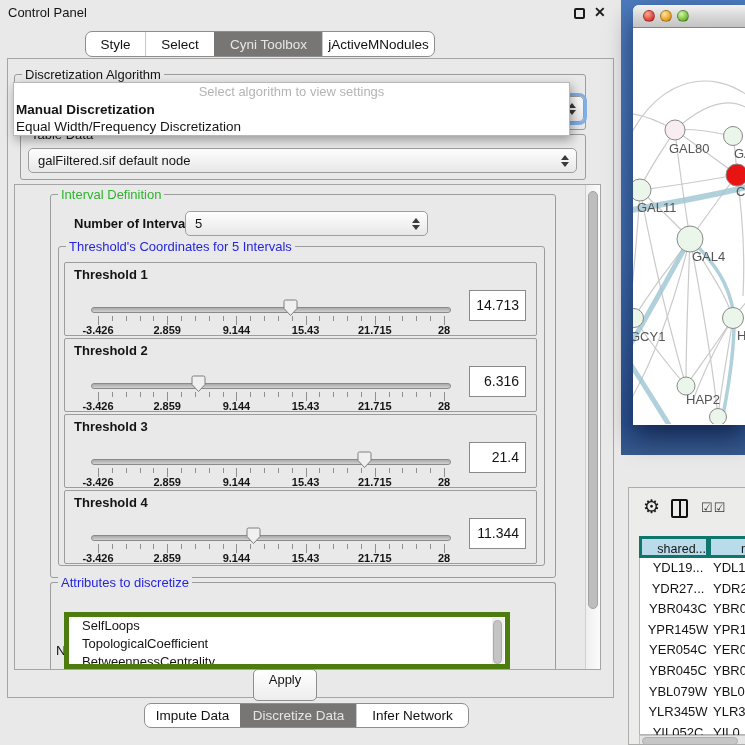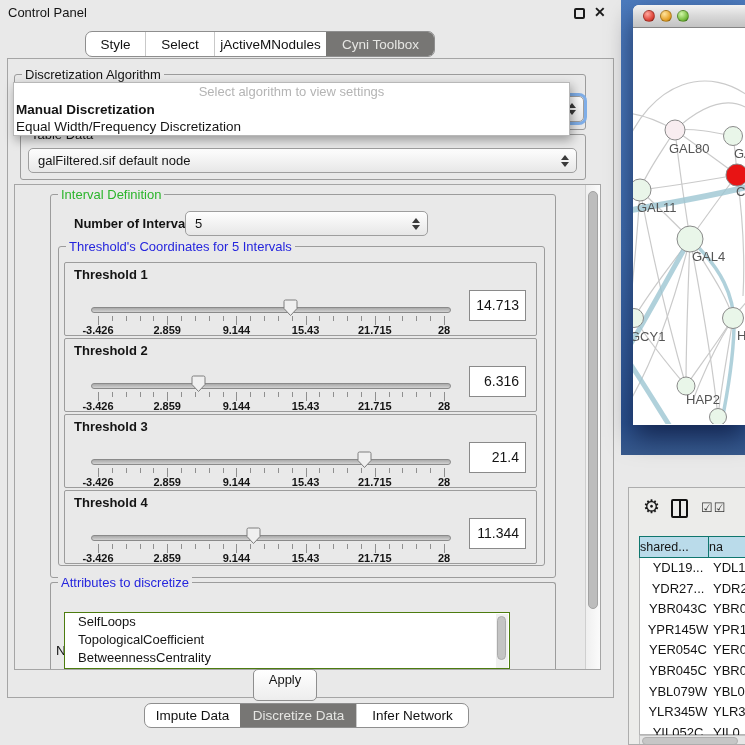--- a/index.html
+++ b/index.html
@@ -67,21 +67,21 @@
   .tick.major { height:9px; } .tick.minor { height:5px; }
   .ticklabs { position:absolute; left:33px; top:61px; width:346px; height:13px;
               font-size:11px; font-weight:bold; }
   .ticklab { position:absolute; transform:translateX(-50%); white-space:nowrap; }
   .valbox { position:absolute; left:404px; top:27px; width:57px; height:31px; background:#FFF;
             border:1px solid #8A8A8A; font-size:14px; line-height:29px; text-align:right; padding-right:6px; }
 
   
   #attr-label { left:56px; top:595px; font-weight:normal; font-size:13.5px;margin-top:48px; }
   #attr-list { left:64px; top:612px; width:446px; height:57px; background:#FFF;
-               border:1px solid #4d7c0f; overflow:hidden; }
+               border:5px solid #4d7c0f; overflow:hidden; }
   .attr-item { line-height:18px; padding-left:13px; font-size:13px; }
   #attr-sb { position:absolute; right:1px; top:1px; width:12px; height:55px; background:#F0F0F0; }
   #attr-sb i { position:absolute; left:1px; top:2px; width:9px; height:44px; background:#C4C4C4;
                border:1px solid #ABABAB; border-radius:5px; }
 
   #apply-btn { left:253px; top:669px; width:64px; height:32px; background:linear-gradient(#FFF,#EDEDED);
                border:1px solid #8E8E8E; border-radius:5px; text-align:center; line-height:20px; }
 
   
   #rightpanel { left:621px; top:0; width:124px; height:455px;
@@ -103,22 +103,22 @@
                border-top:1px solid #9A9A9A; line-height:32px; padding-left:12px; }
   #tp-body { left:628px; top:487px; width:117px; height:258px; background:#ECECEA;
              border:1px solid #ADADAD; border-right:none; overflow:hidden; }
   #gear-ic { position:absolute; left:14px; top:7px; font-size:19px; color:#1B1B1B; }
   #split-ic { position:absolute; left:42px; top:11px; width:17px; height:19px;
               border:2px solid #111; border-radius:2px; }
   #split-ic i { position:absolute; left:50%; top:0; width:2px; height:100%; background:#111; transform:translateX(-50%); }
   #check-ics { position:absolute; left:72px; top:12px; font-size:13px; color:#333; letter-spacing:1px; }
   #tp-table-bg { position:absolute; left:10px; top:48px; width:107px; height:199px; background:#FFF;
                  border:1px solid #B5B5B5; border-right:none; }
-  .thc { position:absolute; top:48px; height:22px; background:#BADBEA; border:1px solid #0f766e;
-         font-size:12.5px; text-align:left; line-height:20px; overflow:hidden; }
+  .thc { position:absolute; top:48px; height:22px; background:#BADBEA; border:3px solid #0f766e;
+         font-size:12.5px; text-align:right; line-height:20px; overflow:hidden; }
   #thc1 { left:10px; width:70px; }
   #thc2 { left:79px; width:50px; }
   .tr { position:absolute; left:10px; width:107px; height:20px; font-size:13px; line-height:20px; }
   .td1 { position:absolute; left:4px; top:0; width:70px; text-align:center; white-space:nowrap; }
   .td2 { position:absolute; left:74px; top:0; white-space:nowrap; }
   #hscroll { position:absolute; left:10px; top:247px; width:107px; height:12px; background:#E6E6E6;
              border:1px solid #C2C2C2; }
   #hscroll i { position:absolute; left:2px; top:1px; width:96px; height:8px; background:#C6C6C6;
                border:1px solid #B0B0B0; border-radius:5px; }
 </style>
@@ -133,25 +133,25 @@
     <span id="close-ic" class="abs">✕</span>
   </div>
 
   <div id="toptabs" class="segbar" style="left:85px; top:31px;">
       <div class="seg" style="width: 59px;">
         <span>Style</span>
       </div>
       <div class="seg" style="width: 69px;">
         <span>Select</span>
       </div>
+      <div class="seg active" style="width: 108px;">
+        <span>Cyni Toolbox</span>
+      </div>
       <div class="seg" style="width: 112px;">
         <span>jActiveMNodules</span>
-      </div>
-      <div class="seg active" style="width: 108px;">
-        <span>Cyni Toolbox</span>
       </div>
     </div>
 
   <div id="mainpanel" class="abs"></div>
 
   <div class="group" style="left:14px; top:74px; width:572px; height:56px;">
     <span class="gtitle">Discretization Algorithm</span>
   </div>
   <div id="algo-combo" class="combo abs">
     <span class="stepper">

